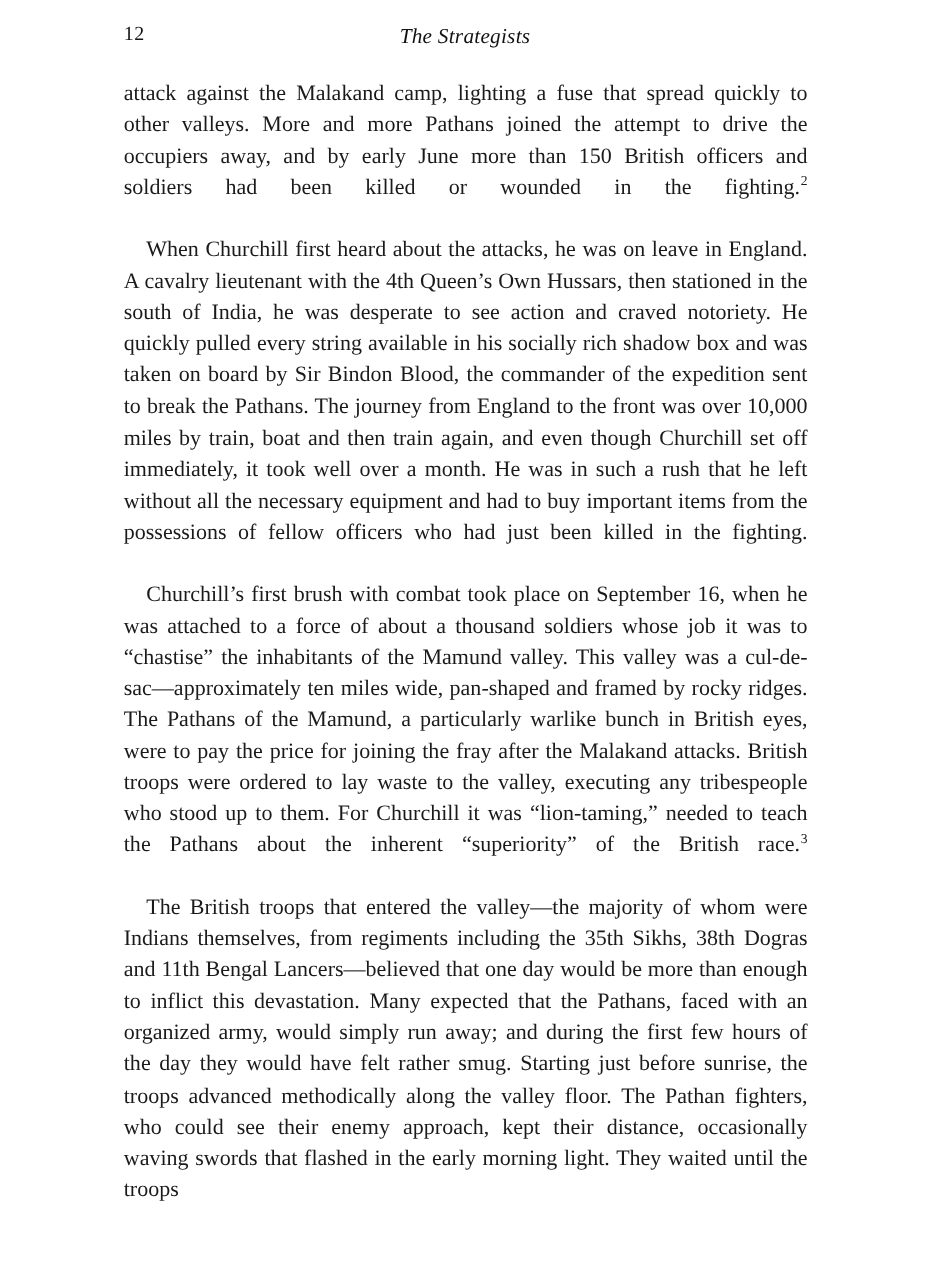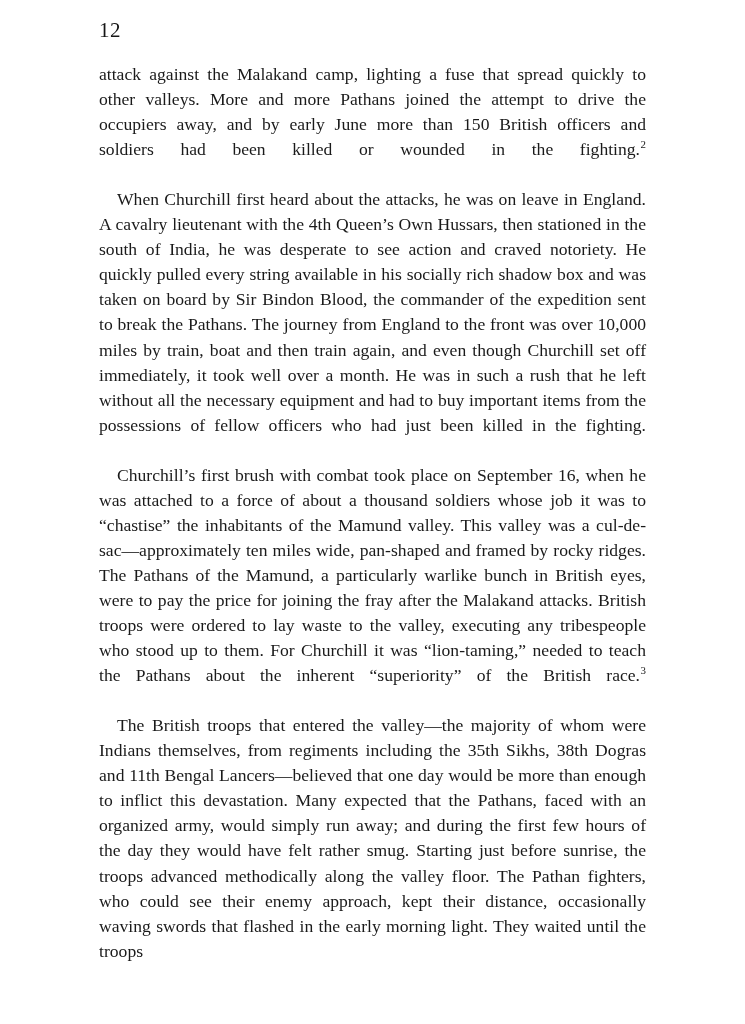--- a/index.html
+++ b/index.html
@@ -29,21 +29,21 @@
   .running-head {
     position: absolute;
     left: 99px;
     top: 20px;
     width: 546px;
     height: 22px;
     display: flex;
     align-items: baseline;
   }
   .folio {
-    font-size: 21px;
+    font-size: 16px;
     letter-spacing: 0.4px;
     font-variant-numeric: oldstyle-nums;
     font-feature-settings: "onum" 1;
     line-height: 1;
     color: #151515;
     white-space: nowrap;
   }
   .running-title {
     position: absolute;
     left: 0;
@@ -97,20 +97,21 @@
     margin-left: 0.5px;
   }
 </style>
 </head>
 <body>
 
 <div class="page">
 
   <div class="running-head">
     <span class="folio">12</span>
+    <span class="running-title">The Strategists</span>
   </div>
 
   <div class="textblock">
 
     <p class="body-par" id="p0">
       <span>attack against the Malakand camp, lighting a fuse that spread quickly to other valleys. More and more Pathans joined the attempt to drive the occupiers away, and by early June more than 150 British officers and soldiers had been killed or wounded in the fighting.</span><sup class="footnote-ref">2</sup>
     </p>
 
     <p class="body-par indented" id="p1">
       <span>When Churchill first heard about the attacks, he was on leave in England. A cavalry lieutenant with the 4th Queen’s Own Hussars, then stationed in the south of India, he was desperate to see action and craved notoriety. He quickly pulled every string available in his socially rich shadow box and was taken on board by Sir Bindon Blood, the commander of the expedition sent to break the Pathans. The journey from England to the front was over 10,000 miles by train, boat and then train again, and even though Churchill set off immediately, it took well over a month. He was in such a rush that he left without all the necessary equipment and had to buy important items from the possessions of fellow officers who had just been killed in the fighting.</span>

